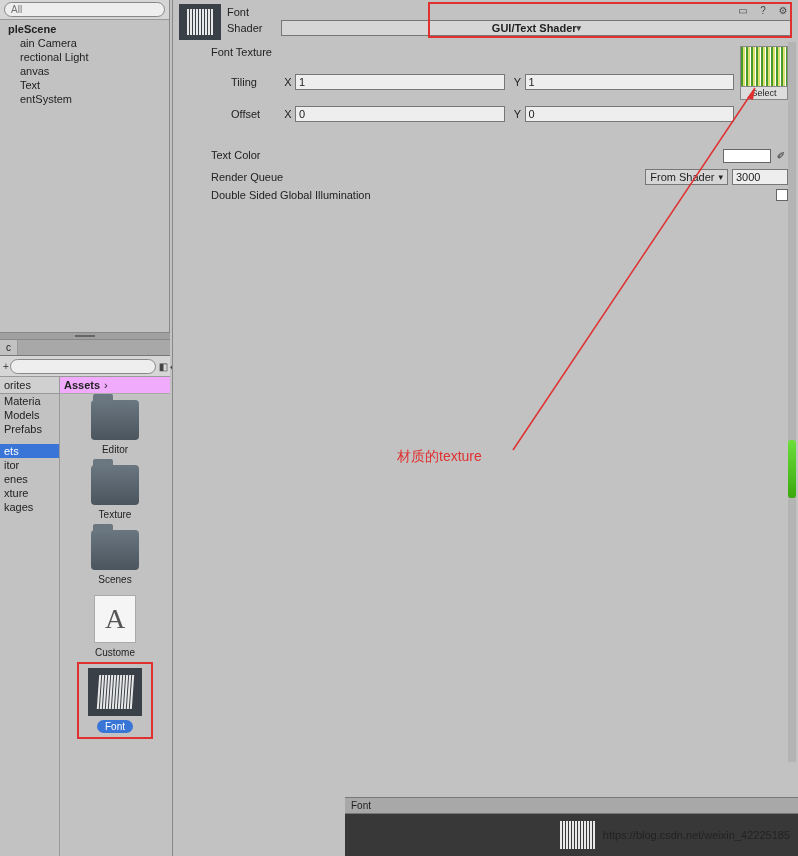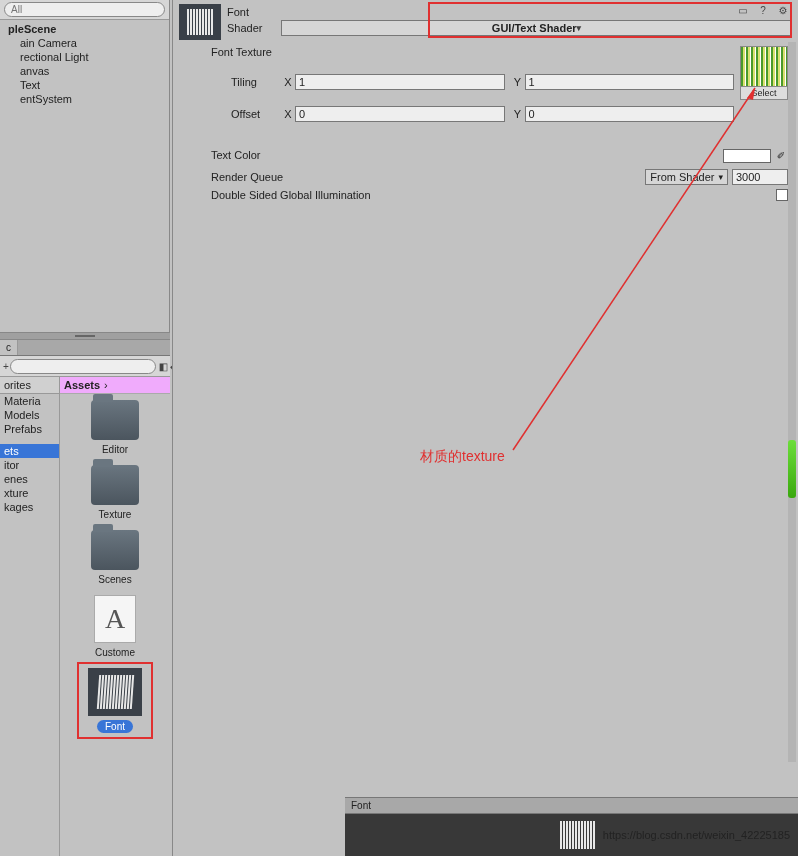--- a/index.html
+++ b/index.html
@@ -242,21 +242,21 @@
           <span>From Shader</span>
         </span>
       <input class="rq-input" value="3000" style="">
     </span>
   </div>
   <div class="rq-row">
     <span>Double Sided Global Illumination</span>
     <span class="chk"></span>
   </div>
 
-  <div class="anno" style="left:247px; top:448px;">材质的texture</div>
+  <div class="anno" style="left:224px; top:448px;">材质的texture</div>
   <svg class="arrow-line" style="left:0; top:0;" width="626" height="800">
     <line x1="340" y1="450" x2="582" y2="88" stroke="#e03030" stroke-width="1.5"></line>
     <polygon points="582,88 574,98 580,100" fill="#e03030"></polygon>
   </svg>
 
   <div class="vscroll"></div>
   <div class="vthumb"></div>
 
   <div class="footer">
     <div class="foot-path">Font</div>

